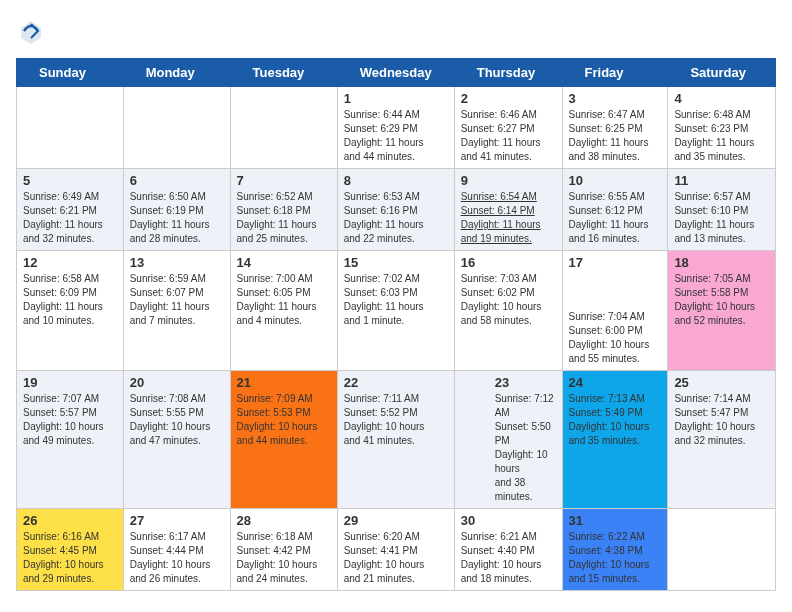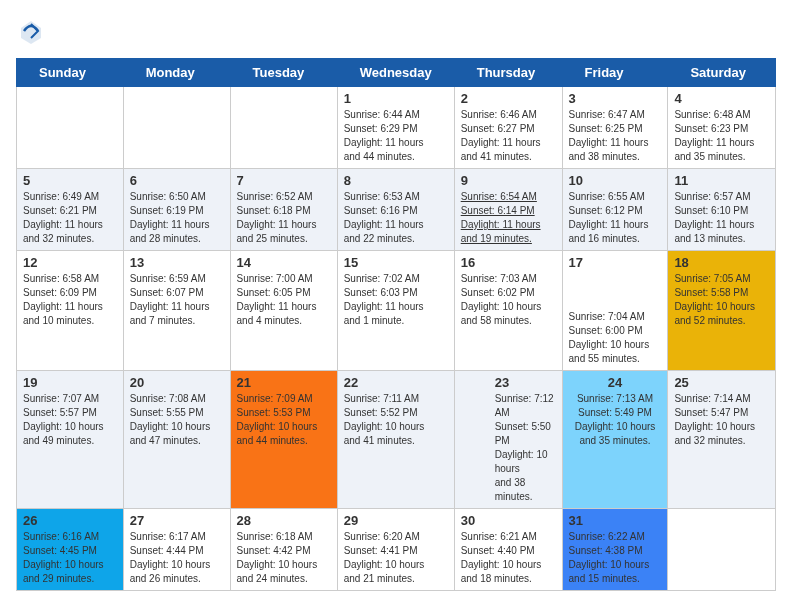--- a/index.html
+++ b/index.html
@@ -239,21 +239,21 @@
 Daylight: 10 hours
 and 58 minutes.</div>
         </td>
         <td style="background: rgb(255, 255, 255);">
           <span class="day-num">17</span>
           <div class="day-info" style="white-space: pre-line; margin-top: 40px;">Sunrise: 7:04 AM
 Sunset: 6:00 PM
 Daylight: 10 hours
 and 55 minutes.</div>
         </td>
-        <td style="background: #eab308;">
+        <td style="background: #f9a8d4;">
           <span class="day-num">18</span>
           <div class="day-info" style="white-space: pre-line;">Sunrise: 7:05 AM
 Sunset: 5:58 PM
 Daylight: 10 hours
 and 52 minutes.</div>
         </td>
       </tr>
       <tr>
         <td style="background: rgb(238, 242, 248);">
           <span class="day-num">19</span>
@@ -283,37 +283,37 @@
 Daylight: 10 hours
 and 41 minutes.</div>
         </td>
         <td style="background: rgb(238, 242, 248); padding-left: 40px;">
           <span class="day-num">23</span>
           <div class="day-info" style="white-space: pre-line;">Sunrise: 7:12 AM
 Sunset: 5:50 PM
 Daylight: 10 hours
 and 38 minutes.</div>
         </td>
-        <td style="background: #7dd3fc; text-align: center;">
+        <td style="background: #0ea5e9;">
           <span class="day-num">24</span>
           <div class="day-info" style="white-space: pre-line;">Sunrise: 7:13 AM
 Sunset: 5:49 PM
 Daylight: 10 hours
 and 35 minutes.</div>
         </td>
         <td style="background: rgb(238, 242, 248);">
           <span class="day-num">25</span>
           <div class="day-info" style="white-space: pre-line;">Sunrise: 7:14 AM
 Sunset: 5:47 PM
 Daylight: 10 hours
 and 32 minutes.</div>
         </td>
       </tr>
       <tr>
-        <td style="background: #0ea5e9;">
+        <td style="background: #fde047;">
           <span class="day-num">26</span>
           <div class="day-info" style="white-space: pre-line;">Sunrise: 6:16 AM
 Sunset: 4:45 PM
 Daylight: 10 hours
 and 29 minutes.</div>
         </td>
         <td style="background: rgb(255, 255, 255);">
           <span class="day-num">27</span>
           <div class="day-info" style="white-space: pre-line;">Sunrise: 6:17 AM
 Sunset: 4:44 PM

